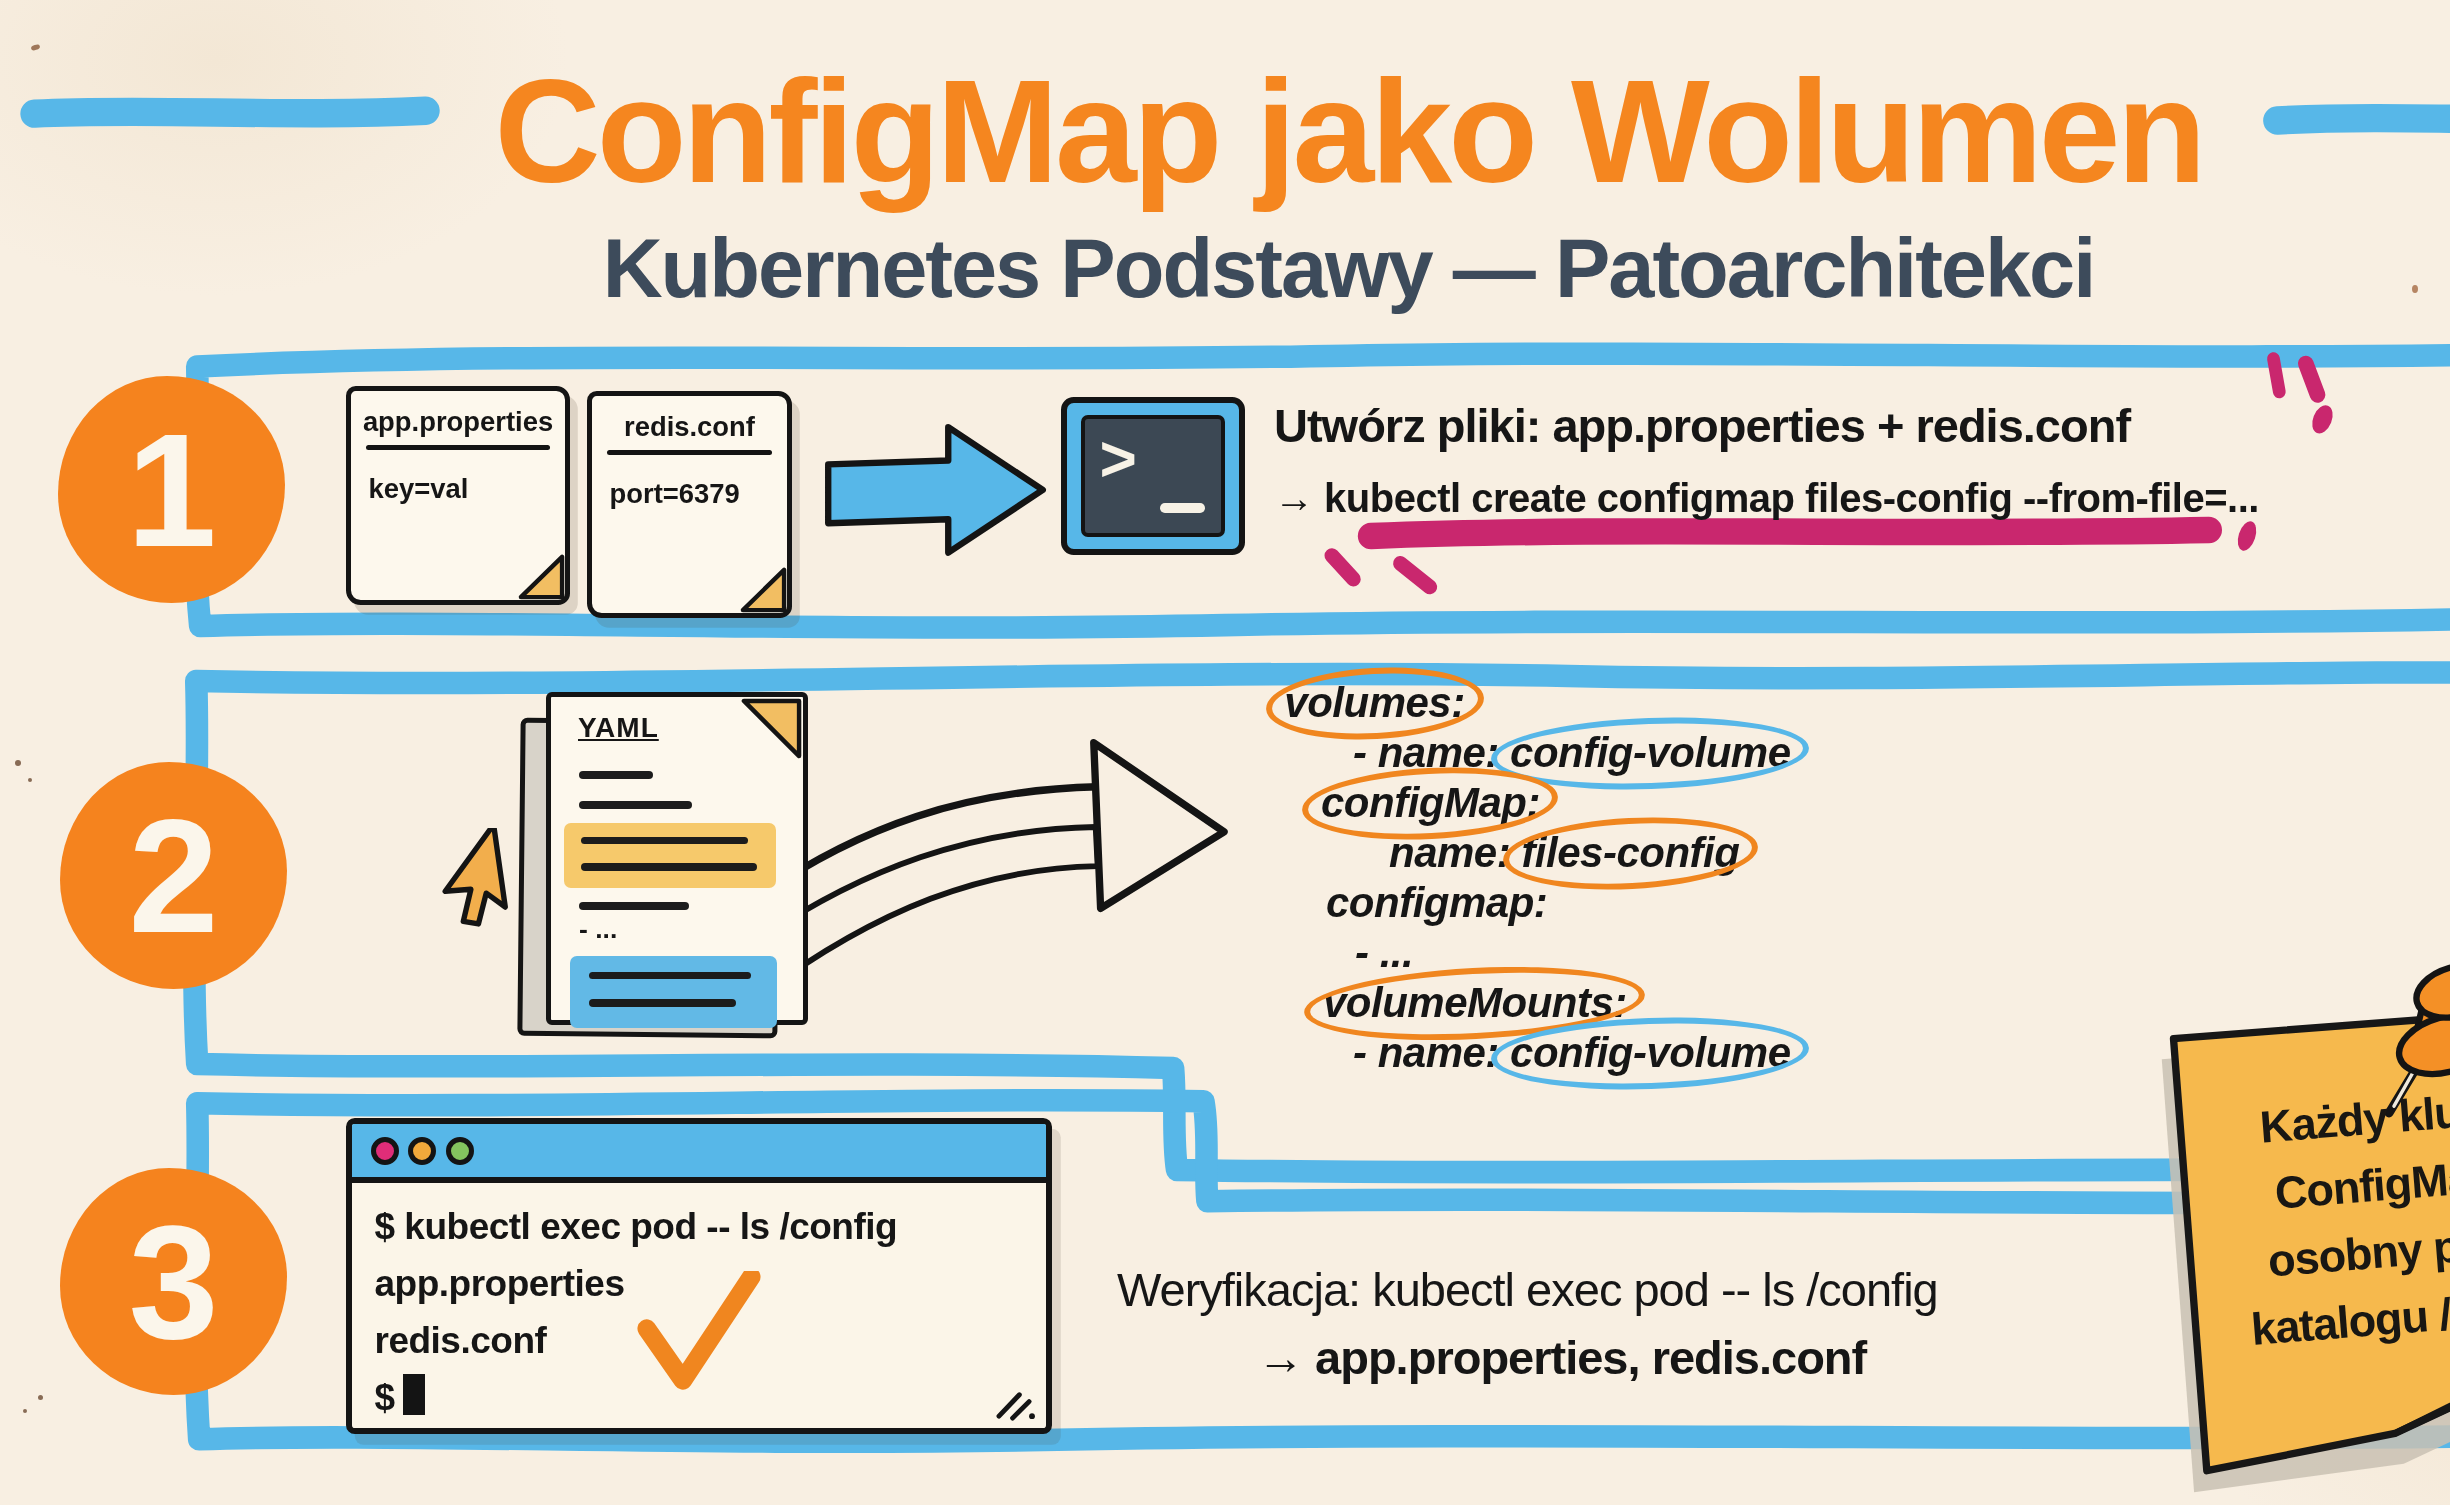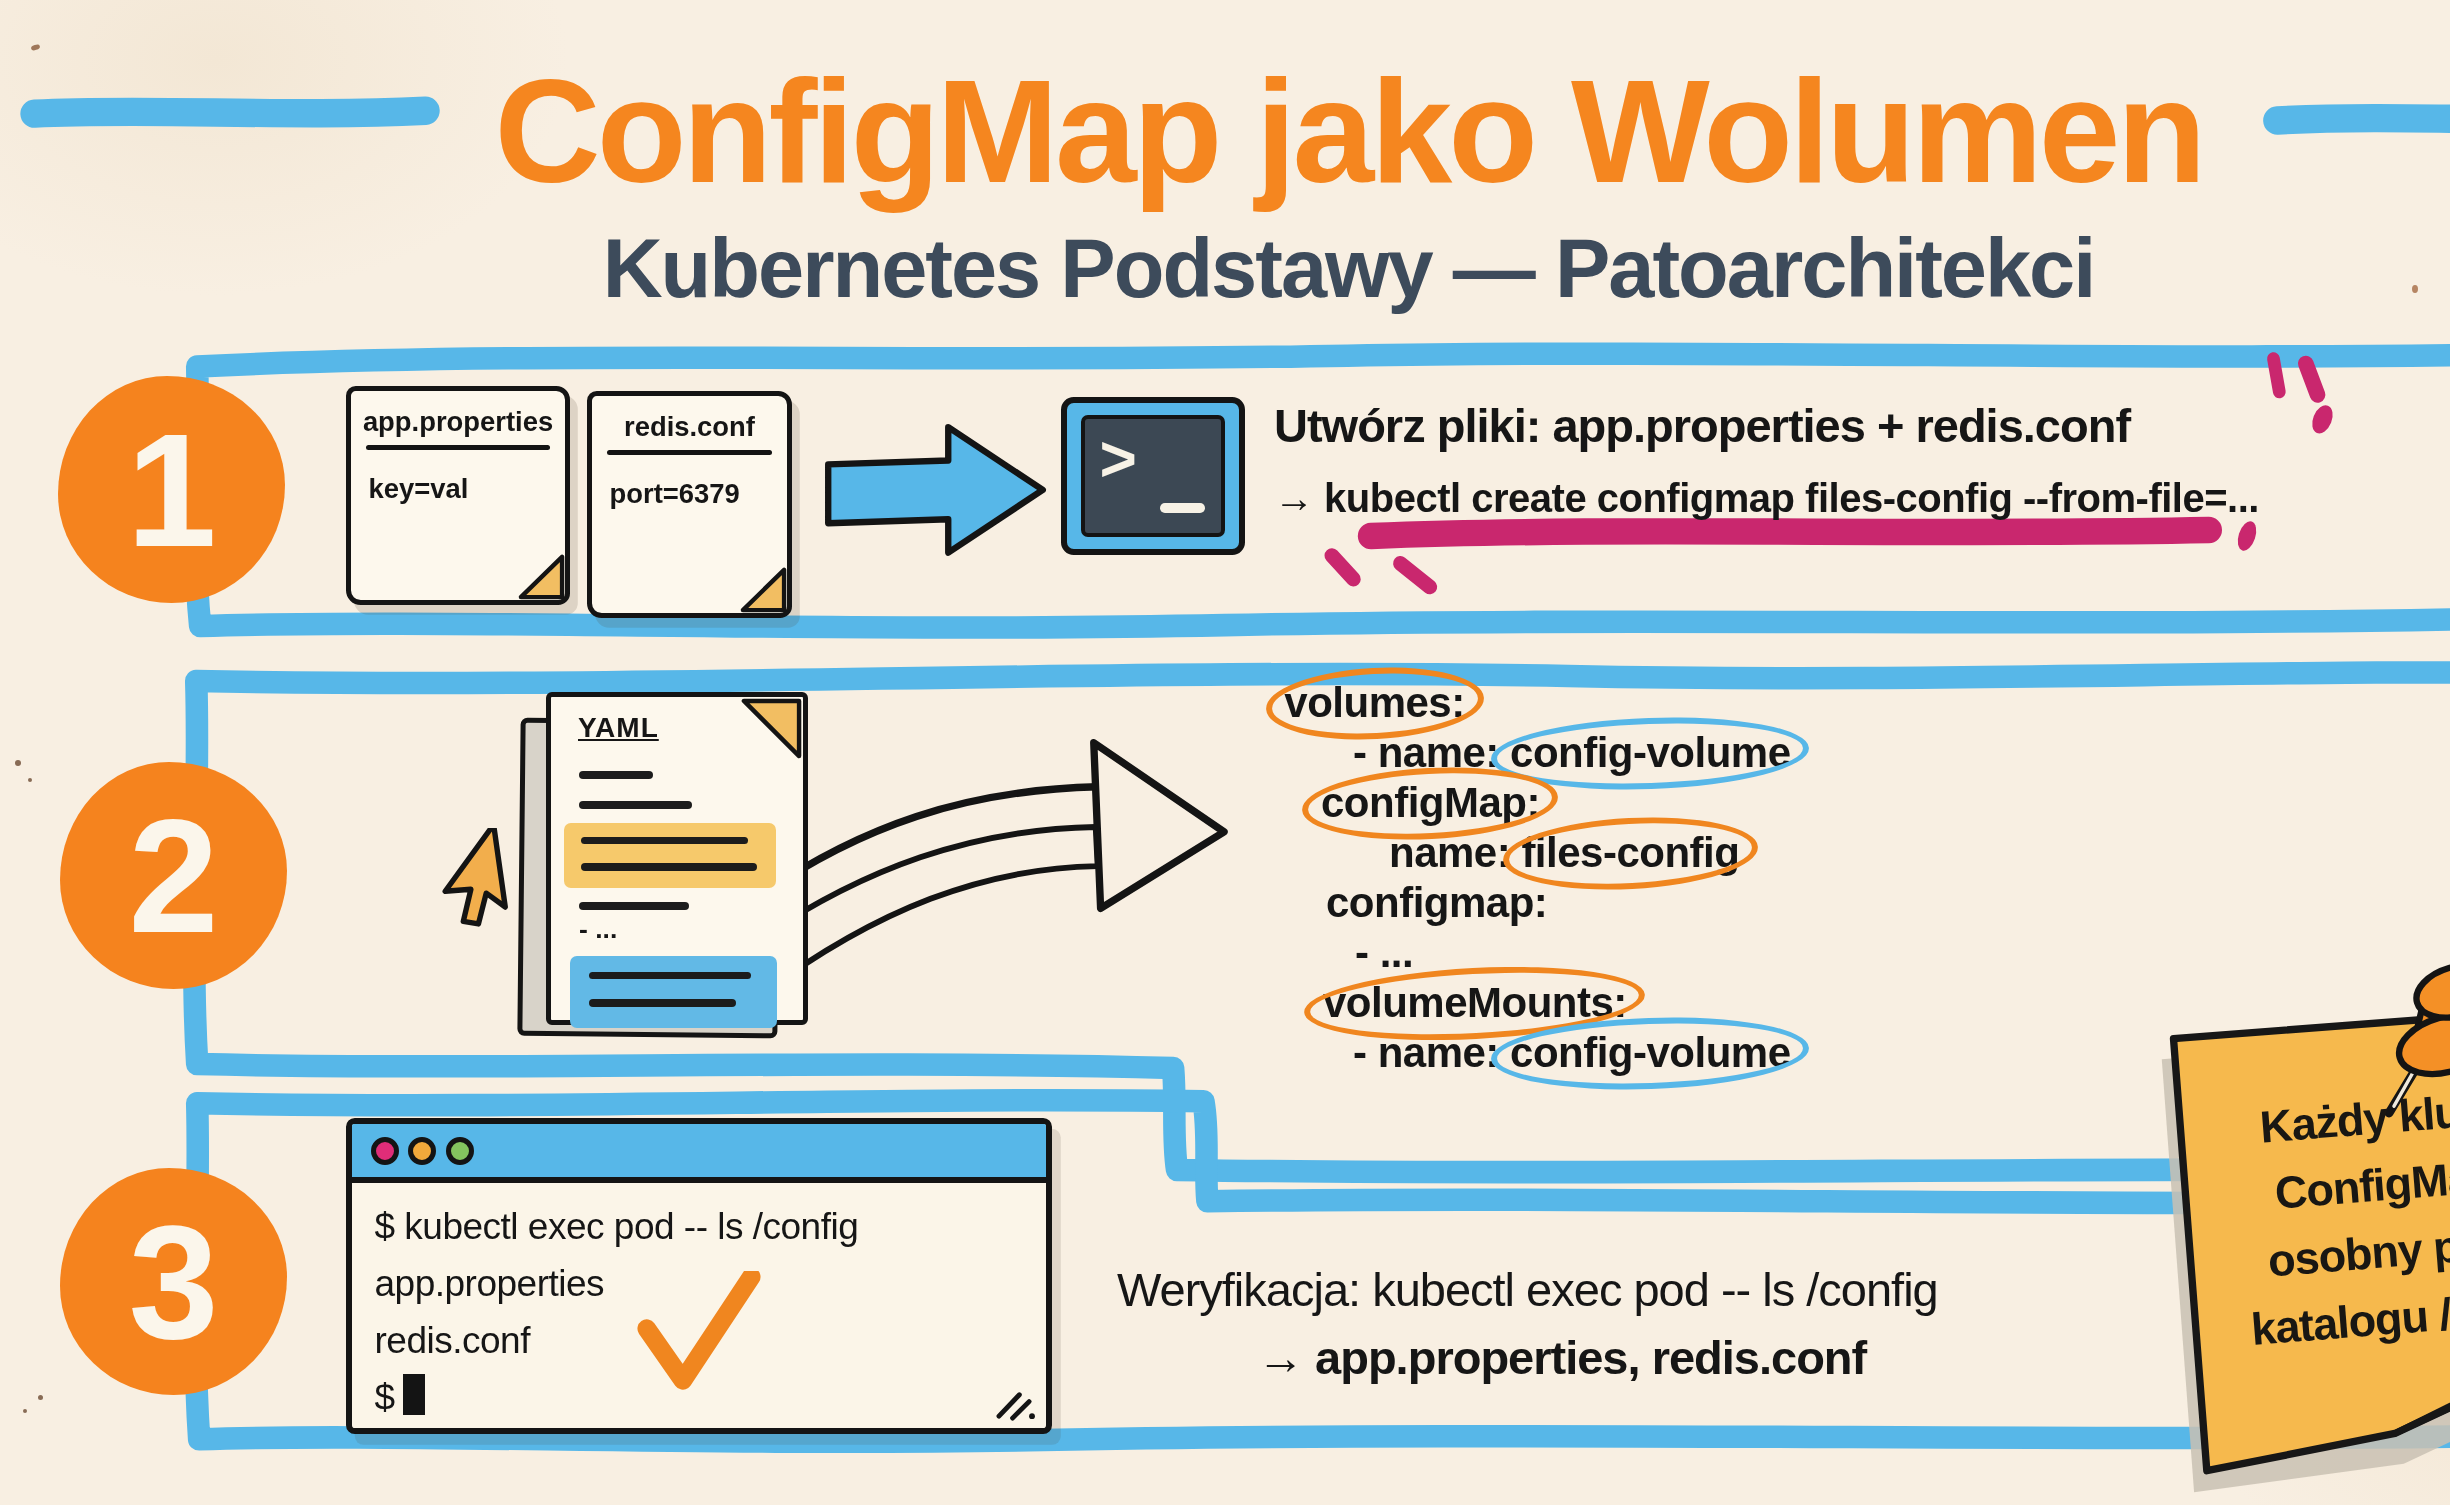--- a/index.html
+++ b/index.html
@@ -45,35 +45,35 @@
   
   #yaml-back{left:519px;top:719px;width:250px;height:308px;background:#d8d3c9;
     border:5.4px solid #141414;border-radius:6.9px;transform:rotate(.6deg);}
   #yaml-doc{left:546px;top:692px;width:252px;height:323px;background:#fdf8ed;
     border:5.4px solid #141414;border-radius:5.9px;}
   #yaml-doc .ylabel{position:absolute;left:27px;top:14.7px;font-size:28px;font-weight:bold;letter-spacing:1px;text-decoration:underline;}
   .stroke{position:absolute;height:7.8px;background:#1c1c1c;border-radius:4.4px;}
   .hl{position:absolute;border-radius:6.9px;}
   #yaml-doc .dash{position:absolute;left:28px;top:217px;font-size:26.5px;font-weight:bold;}
   
-  #code{left:1272px;top:678px;width:931px;}
+  #code{left:1272px;top:678px;width:931px;font-style:italic;}
   .code-line{height:50px;font-size:42px;font-weight:bold;white-space:pre;letter-spacing:-0.5px;display:flex;align-items:center;}
   .code-line span{white-space:pre;}
   .circ{position:relative;display:inline-block;}
   .circ::after{content:"";position:absolute;left:-18.6px;right:-18.6px;top:-10.8px;bottom:-11.8px;
     border:6.9px solid #f0861f;border-radius:50%;transform:rotate(-3deg);}
   .circ.blue::after{border-color:#57b7e8;transform:rotate(-2deg);}
   
   #term-win{left:346px;top:1118px;width:694px;height:304px;background:#fbf5e8;
     border:6.9px solid #141414;border-radius:8.8px;box-shadow:8.8px 10.8px 0 rgba(80,66,50,.14);}
   #term-bar{position:absolute;left:0;top:0;right:0;height:53px;background:#57b7e8;
     border-bottom:6.4px solid #141414;border-radius:2px 2px 0 0;display:flex;align-items:center;gap:9.8px;padding-left:18.6px;}
   .dot{width:28px;height:28px;border-radius:50%;border:5.4px solid #141414;box-sizing:border-box;}
   #term-body{position:absolute;left:22.5px;top:74px;right:9.8px;}
-  .tline{font-size:37px;font-weight:normal;line-height:57px;white-space:nowrap;letter-spacing:-0.5px;}
+  .tline{font-size:37px;font-weight:bold;line-height:57px;white-space:nowrap;letter-spacing:-0.5px;}
   .cursor{display:inline-block;width:21.6px;height:41px;background:#141414;margin-left:8.8px;vertical-align:-4.9px;}
   #check-svg{position:absolute;left:283px;top:147px;}
   #resize-svg{position:absolute;right:8.8px;bottom:5.9px;}
   
   #s3-line1{left:1117px;top:1262px;font-size:47px;font-weight:normal;white-space:nowrap;letter-spacing:-1px;}
   #s3-line2{left:1257px;top:1330px;font-size:47px;font-weight:bold;white-space:nowrap;letter-spacing:-1px;}
   
   #note-text{left:2179px;top:1100px;width:437px;transform:rotate(-4.5deg);transform-origin:top left;text-align:center;}
   #note-text div{font-size:45px;font-weight:bold;line-height:67px;color:#191713;letter-spacing:-1px;white-space:nowrap;}
   

